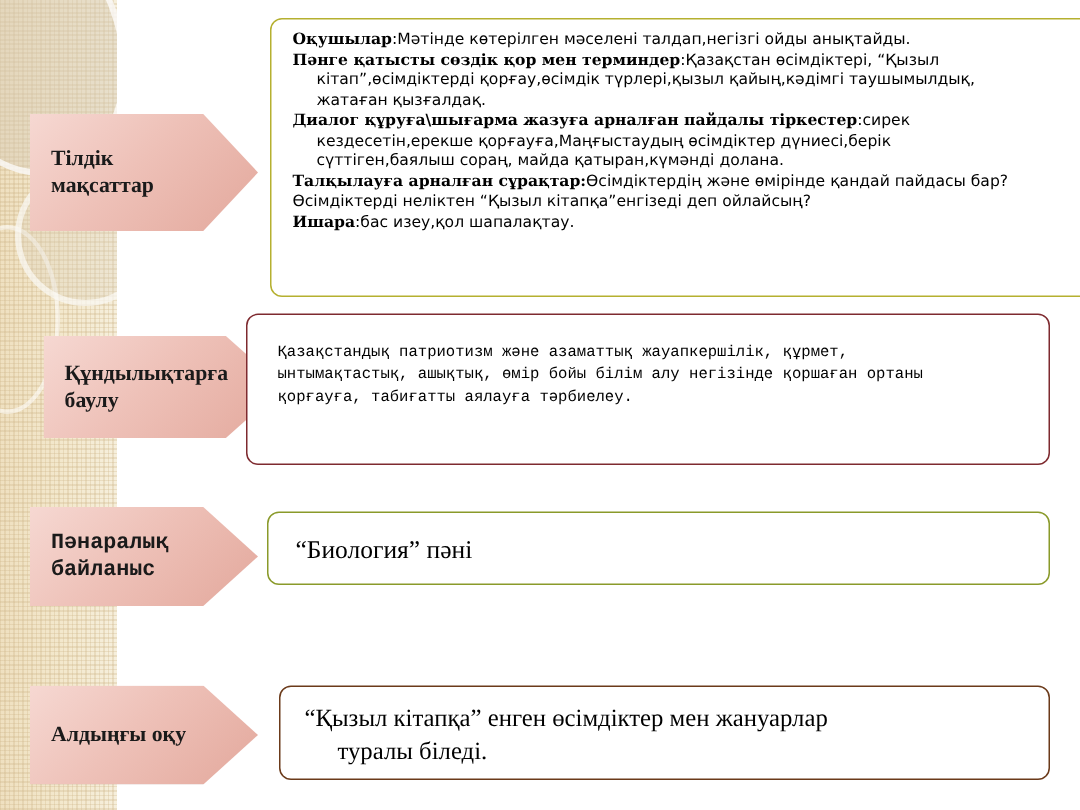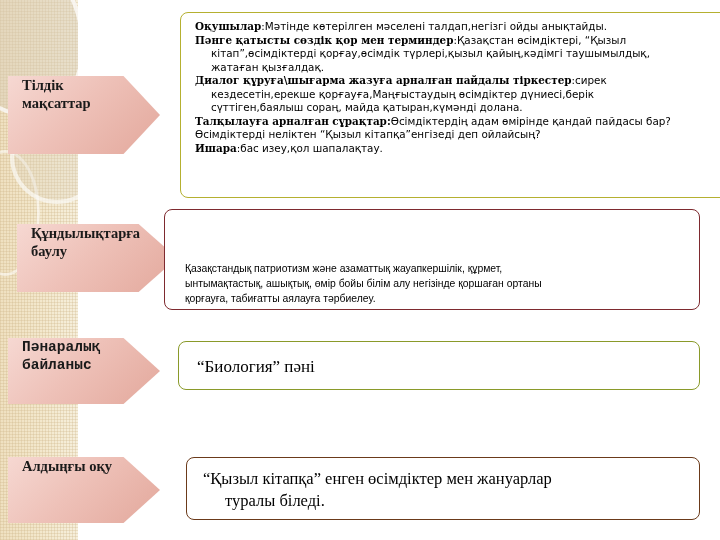--- a/index.html
+++ b/index.html
@@ -65,31 +65,32 @@
     background: #ffffff;
   }
 
   
   .row { position: absolute; }
 
   
   .arrow {
     position: absolute;
     display: flex;
-    align-items: flex-start;
+    align-items: center;
     box-sizing: border-box;
     padding: 0 30px 0 14px;
     color: #1a1a1a;
     font-weight: bold;
     font-size: 14.5px;
     line-height: 1.25;
     background: linear-gradient(135deg, #f6d8d2 0%, #eec1b8 45%, #e3a89c 100%);
     -webkit-clip-path: polygon(0 0, 76% 0, 100% 50%, 76% 100%, 0 100%);
     clip-path: polygon(0 0, 76% 0, 100% 50%, 76% 100%, 0 100%);
     filter: drop-shadow(2px 3px 2px rgba(90,60,55,.45));
+    margin-left: 12px;
   }
   .arrow-inner { position: relative; z-index: 2; }
 
   
   .box {
     position: absolute;
     box-sizing: border-box;
     background: #ffffff;
     border-radius: 8px;
     color: #000000;
@@ -110,24 +111,23 @@
     color: #000;
   }
   #box1-text .ln { white-space: normal; }
   #box1-text .ind { padding-left: 16px; display: block; }
   #box1-text b { font-family: "DejaVu Serif", "Liberation Serif", serif; font-weight: bold; }
 
   #box2-text {
     position: absolute;
     left: 20px; top: 18px;
     width: 490px;
-    font-family: Liberation Sans, sans-serif;
+    font-family: Liberation Mono, monospace;
     font-size: 10.4px;
     line-height: 1.45;
-    margin-top: 33px;
   }
 
   #box3-text {
     position: absolute;
     left: 18px; top: 15px;
     font-family: "Liberation Serif", "DejaVu Serif", serif;
     font-size: 17px;
     color: #000;
   }
 
@@ -171,21 +171,21 @@
         <b>Пәнге қатысты сөздік қор мен терминдер</b><span>:Қазақстан өсімдіктері, “Қызыл</span>
       </span>
       <span class="ind">кітап”,өсімдіктерді қорғау,өсімдік түрлері,қызыл қайың,кәдімгі таушымылдық,</span>
       <span class="ind">жатаған қызғалдақ.</span>
       <span class="ln">
         <b>Диалог құруға\шығарма жазуға арналған пайдалы тіркестер</b><span>:сирек</span>
       </span>
       <span class="ind">кездесетін,ерекше қорғауға,Маңғыстаудың өсімдіктер дүниесі,берік</span>
       <span class="ind">сүттіген,баялыш сораң, майда қатыран,күмәнді долана.</span>
       <span class="ln">
-        <b>Талқылауға арналған сұрақтар:</b><span>Өсімдіктердің адам өмірінде қандай пайдасы бар?</span>
+        <b>Талқылауға арналған сұрақтар:</b><span>Өсімдіктердің және өмірінде қандай пайдасы бар?</span>
       </span><br>
       <span class="ln">Өсімдіктерді неліктен “Қызыл кітапқа”енгізеді деп ойлайсың?</span><br>
       <span class="ln">
         <b>Ишара</b><span>:бас изеу,қол шапалақтау.</span>
       </span>
     </div>
   </div>
 </div>
 
 <div class="row">

